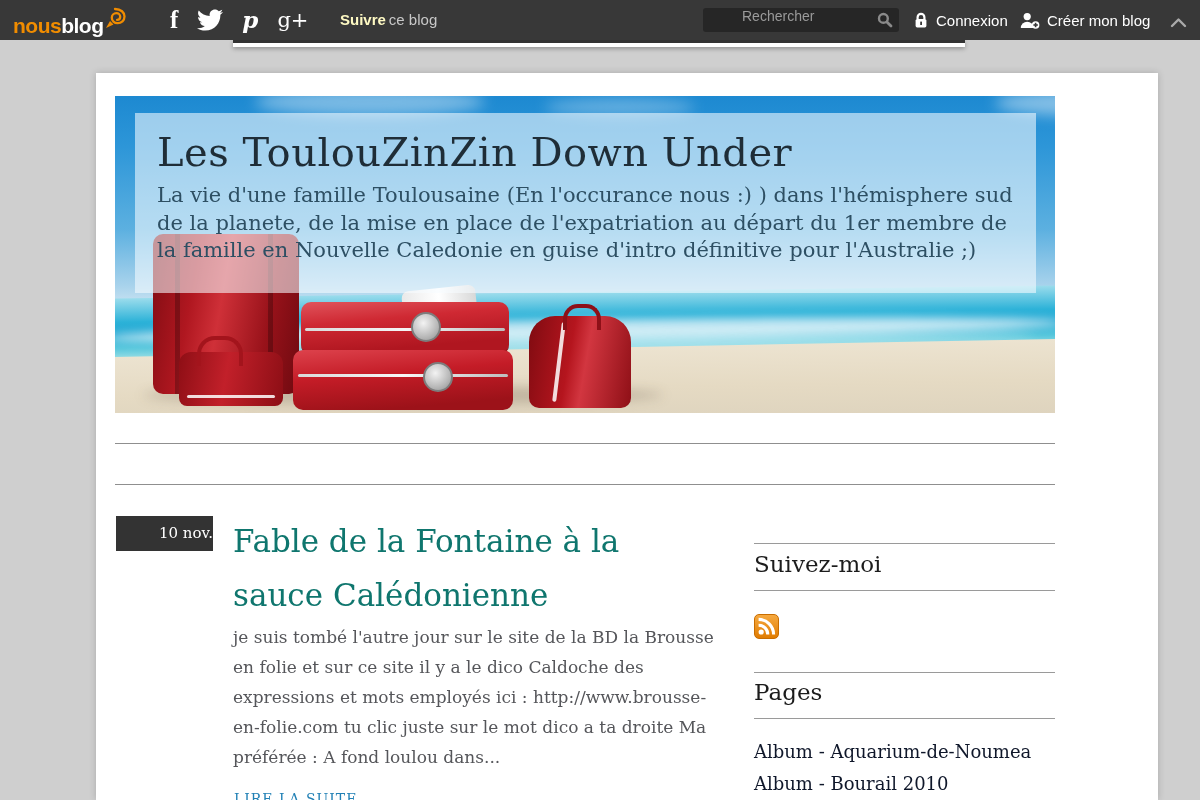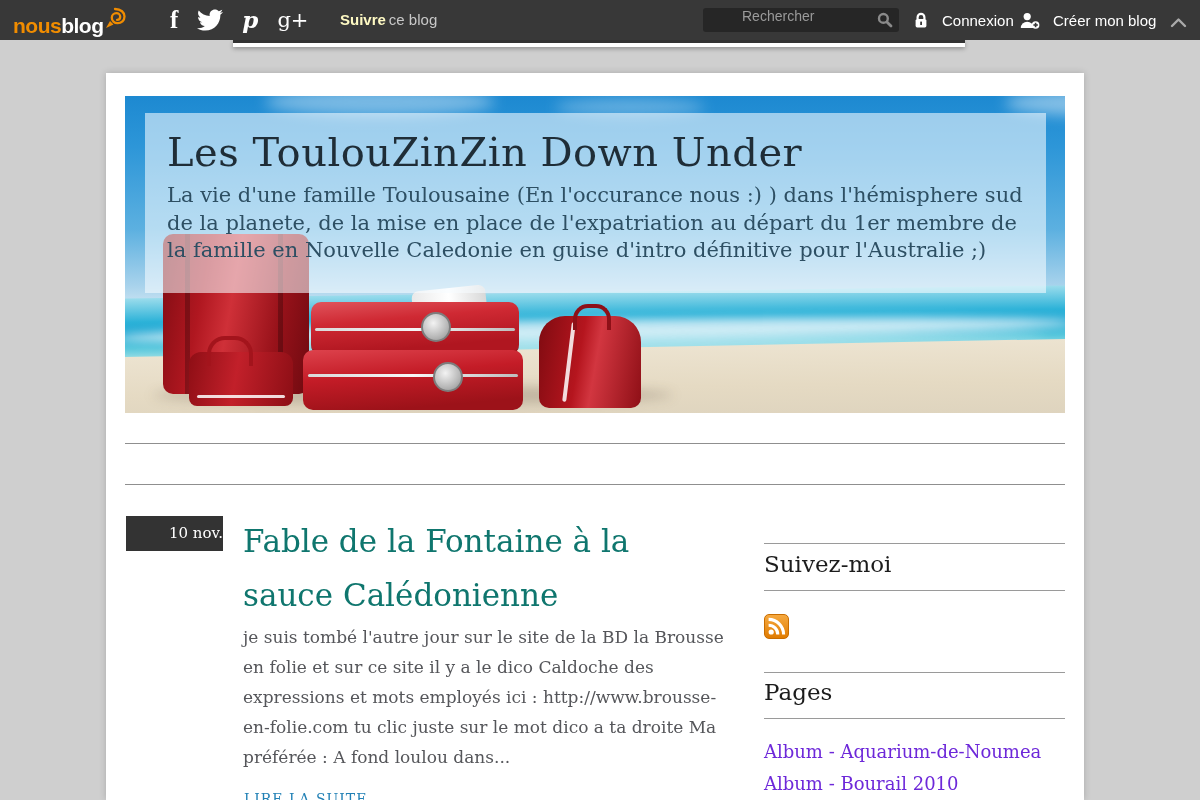--- a/index.html
+++ b/index.html
@@ -17,28 +17,28 @@
   .social .sicon{color:#fff;cursor:pointer;display:flex;align-items:center;justify-content:center;}
   .fb-glyph{font-family:"Liberation Serif",serif;font-weight:bold;font-size:25px;line-height:40px;}
   .pin-glyph{font-family:"DejaVu Serif",serif;font-weight:bold;font-style:italic;font-size:23px;line-height:40px;}
   .gp-glyph{font-family:"DejaVu Serif",serif;font-size:21px;line-height:40px;}
   .follow{position:absolute;left:340px;top:0;line-height:40px;font-size:15px;color:#c8c8c8;cursor:pointer;}
   .follow b{color:#fef9c3;font-weight:bold;margin-right:3px;}
   .searchbox{position:absolute;left:703px;top:8px;width:196px;height:24px;background:#262626;border-radius:3px;}
   .searchbox input{position:absolute;left:0;top:0;width:160px;height:16px;background:transparent;border:none;outline:none;color:#cfcfcf;font-size:14px;padding:0 0 0 11px;font-family:"Liberation Sans",sans-serif;margin-left:28px;}
   .searchbox input::placeholder{color:#9a9a9a;}
   .searchbox .mag{position:absolute;right:6px;top:4px;cursor:pointer;}
-  .tb-item{position:absolute;top:0;height:40px;display:flex;align-items:center;gap:13px;color:#ffffff;font-size:15px;cursor:pointer;}
+  .tb-item{position:absolute;top:0;height:40px;display:flex;align-items:center;gap:7px;color:#ffffff;font-size:15px;cursor:pointer;}
   .tb-connexion{left:913px;}
   .tb-create{left:1020px;}
   .tb-chevron{position:absolute;left:1170px;top:14px;cursor:pointer;}
   
   .bar-tab{position:absolute;top:40px;left:233px;width:732px;height:4px;background:#ffffff;border-top:3px solid #333333;box-shadow:0 2px 4px rgba(0,0,0,0.28);z-index:19;}
   
-  .card{position:absolute;left:106px;top:73px;width:978px;height:727px;background:#ffffff;box-shadow:0 0 7px rgba(0,0,0,0.18);overflow:hidden;font-family:"DejaVu Serif",serif;}
+  .card{position:absolute;left:96px;top:73px;width:1062px;height:727px;background:#ffffff;box-shadow:0 0 7px rgba(0,0,0,0.18);overflow:hidden;font-family:"DejaVu Serif",serif;}
   
   .banner{position:absolute;left:19px;top:23px;width:940px;height:317px;overflow:hidden;background:#7cc0e8;}
   .sky{position:absolute;inset:0;background:linear-gradient(180deg,#1d89d1 0%,#2d96d8 16%,#5cb0e0 42%,#a9d3ec 60%,#c9e3f2 66%,#cfe7f3 70%);}
   .cloud{position:absolute;background:#ffffff;border-radius:50%;filter:blur(7px);opacity:0.4;}
   .c1{left:140px;top:-8px;width:230px;height:28px;}
   .c2{left:430px;top:2px;width:150px;height:18px;opacity:0.3;}
   .c3{left:880px;top:-6px;width:190px;height:26px;opacity:0.45;}
   .sea{position:absolute;left:-12px;top:196px;width:964px;height:62px;transform:rotate(-0.8deg);background:linear-gradient(180deg,#9bdcec 0%,#2cb2d8 38%,#1fa6d2 58%,#55c6dc 80%,#a5e2e6 100%);}
   .foam{position:absolute;left:-10px;top:224px;width:960px;height:20px;background:#ffffff;border-radius:50%;filter:blur(5px);opacity:0.75;transform:rotate(-0.9deg);}
   .foam2{position:absolute;left:60px;top:240px;width:860px;height:12px;background:#ffffff;border-radius:50%;filter:blur(6px);opacity:0.5;transform:rotate(-0.9deg);}
@@ -78,21 +78,21 @@
   .post-title{position:absolute;left:137px;top:441px;width:445px;margin:0;font-size:31px;font-weight:normal;line-height:54px;color:#0f766e;cursor:pointer;}
   .post-excerpt{position:absolute;left:137px;top:549px;width:492px;margin:0;font-size:17px;line-height:30px;color:#55565a;}
   .read-more{position:absolute;left:138px;top:718px;font-size:14px;letter-spacing:1px;color:#2180b5;text-decoration:none;cursor:pointer;}
   
   .sb-rule{position:absolute;left:658px;width:301px;height:1px;background:#9a9a9a;}
   .sbr1{top:470px;}.sbr2{top:517px;}.sbr3{top:599px;}.sbr4{top:645px;}
   .sb-heading{position:absolute;left:658px;margin:0;font-size:23px;font-weight:normal;color:#1c1c1c;}
   .sb-follow{top:478px;}
   .sb-pages{top:606px;}
   .rss{position:absolute;left:658px;top:541px;width:25px;height:25px;border-radius:5px;background:linear-gradient(180deg,#f6a93f,#e07c02);border:1px solid #c96d00;box-sizing:border-box;cursor:pointer;}
-  .page-link{position:absolute;left:658px;font-size:18px;color:#6d28d9;text-decoration:none;cursor:pointer;display:block;}
+  .page-link{position:absolute;left:658px;font-size:18px;color:#0f172a;text-decoration:none;cursor:pointer;display:block;}
   .pl1{top:668px;}
   .pl2{top:700px;}
 </style>
 </head>
 <body>
 
 <div class="topbar">
   <div class="logo">
     <span class="over">nous</span>
       <span class="blog">blog</span>

